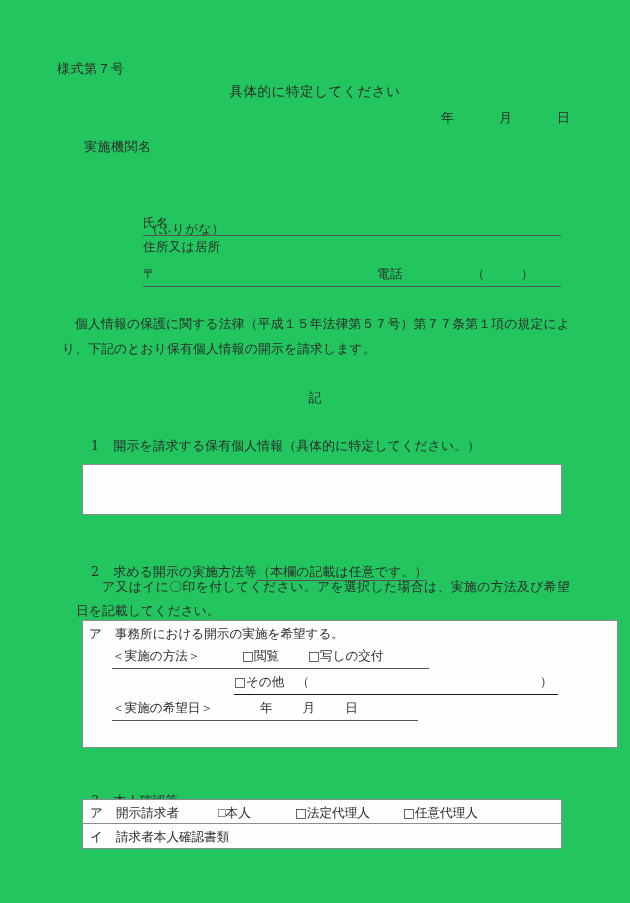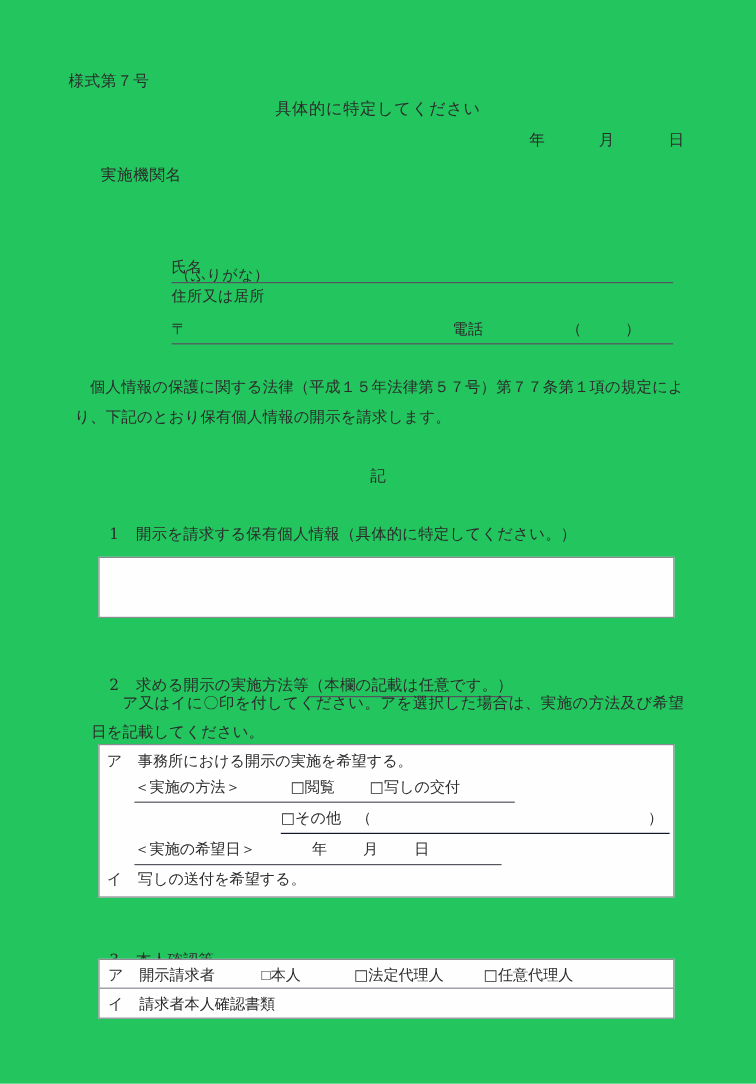--- a/index.html
+++ b/index.html
@@ -83,21 +83,21 @@
     position: absolute;
     left: 76px; top: 575px; width: 494px;
     font-size: 12.8px;
     line-height: 24px;
     text-indent: 26px;
     letter-spacing: .1px;
     text-align: justify;
   }
   #sec2-box {
     position: absolute;
-    left: 82px; top: 620px; width: 480px; height: 128px;
+    left: 82px; top: 620px; width: 536px; height: 128px;
     border: 1px solid #8b8b93;
     background: #fefefe;
     box-sizing: border-box;
   }
   #sec2-box .row-a   { position: absolute; left: 6px;  top: 5px;  font-size: 12.6px; }
   #sec2-box .row-a .mk { margin-right: 13px; }
 
   
   #method-line {
     position: absolute;
@@ -213,23 +213,20 @@
     <div id="other-line">
       <span class="t1">□その他　（</span>
       <span class="par">）</span>
     </div>
 
     <div id="wishdate-line">
       <span class="t1">＜実施の希望日＞</span>
       <span class="t2">年月日</span>
     </div>
 
-    <div class="row-i">
-      <span class="mk">イ</span><span>写しの送付を希望する。</span>
-    </div>
   </div>
 
   <div class="abs" id="sec3-heading">
     <span class="num">3</span><span>本人確認等</span>
   </div>
 
   <div id="sec3-table">
     <div class="trow first">
       <span class="mk">ア</span>
       <span class="lbl">開示請求者</span>

